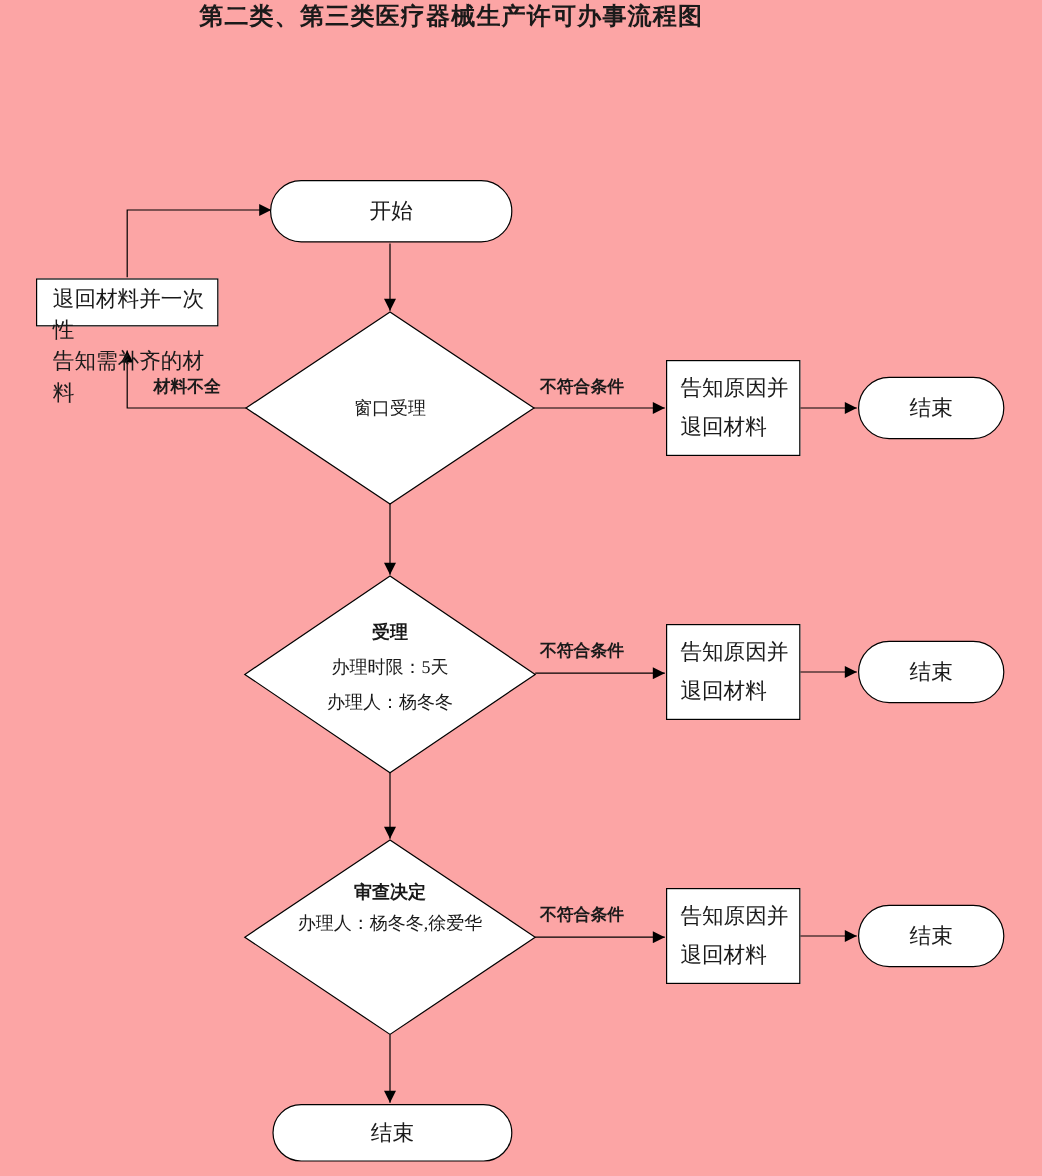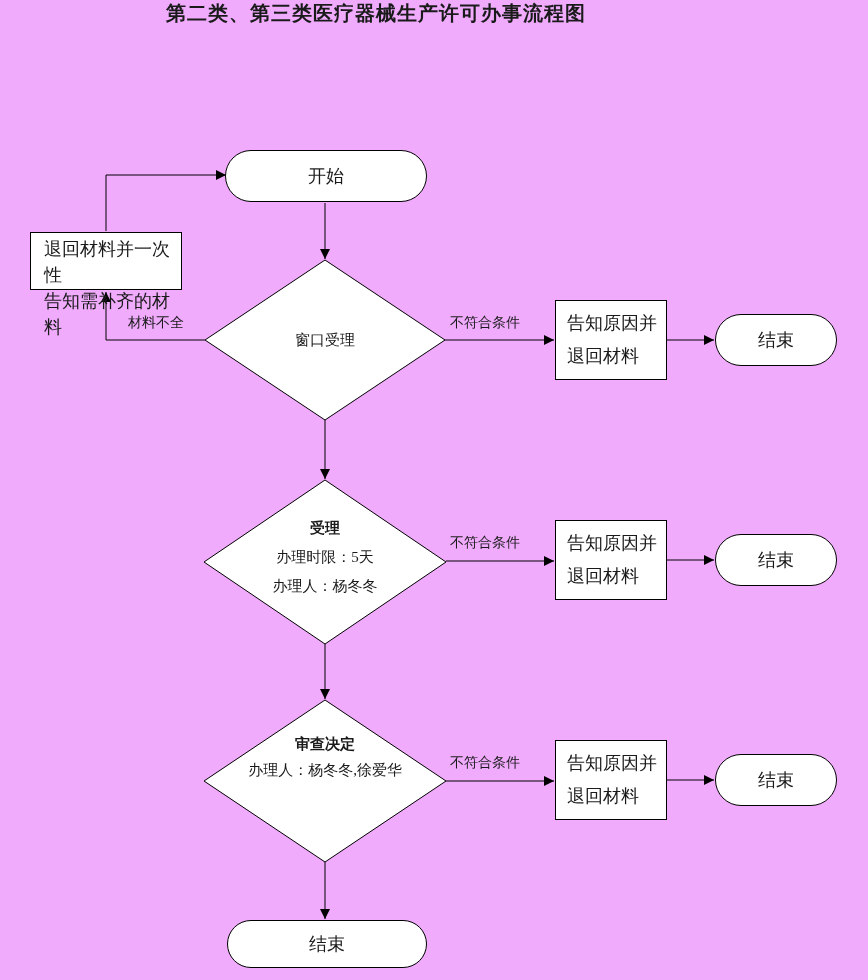--- a/index.html
+++ b/index.html
@@ -4,57 +4,57 @@
 <style>
   html,body{margin:0;padding:0;}
   body{
     width:868px;height:980px;
     background:#ffffff;
     font-family:"Liberation Serif","DejaVu Serif",serif;
     color:#1a1a1a;
     position:relative;
     overflow:hidden;
   }
-  .canvas{position:relative;width:868px;height:980px;background:#f0abfc;}
+  .canvas{position:relative;width:868px;height:980px;background:#fca5a5;}
   .wires{position:absolute;left:0;top:0;width:868px;height:980px;}
   .title{
     position:absolute;left:0;top:84;width:752px;
     text-align:center;font-size:20px;font-weight:bold;letter-spacing:1px;
   }
   .node{
     position:absolute;box-sizing:border-box;
     border:1px solid #000;background:#fff;
     display:flex;align-items:center;justify-content:center;
     font-size:18px;
   }
   .stadium-start{left:225px;top:150px;width:202px;height:52px;border-radius:26px;}
   .stadium-end1{left:715px;top:314px;width:122px;height:52px;border-radius:26px;}
   .stadium-end2{left:715px;top:534px;width:122px;height:52px;border-radius:26px;}
   .stadium-end3{left:715px;top:754px;width:122px;height:52px;border-radius:26px;}
   .stadium-final{left:227px;top:920px;width:200px;height:48px;border-radius:24px;}
   .rect-return{
-    left:30px;top:232px;width:152px;height:58px;
+    left:30px;top:232px;width:152px;height:40px;
     display:block;padding:3px 0 0 13px;line-height:26px;
   }
   .rect-notify{
     width:112px;height:80px;left:555px;
     display:block;padding:6px 0 0 11px;line-height:33px;
   }
   .rect-notify.r1{top:300px;}
   .rect-notify.r2{top:520px;}
   .rect-notify.r3{top:740px;}
   .dlabel{
     position:absolute;text-align:center;font-size:15px;
   }
   .dlabel.d1{left:245px;top:331px;width:160px;font-weight:normal;}
   .dlabel.d2{left:205px;top:514px;width:240px;line-height:29px;}
   .dlabel.d3{left:200px;top:731px;width:250px;line-height:26px;}
   .dline-bold{font-weight:bold;}
   .edge-label{
-    position:absolute;font-size:14px;text-align:center;
+    position:absolute;font-size:14px;text-align:center;font-weight:bold;
   }
   .lbl-incomplete{left:112px;top:314px;width:88px;}
   .lbl-ne1{left:441px;top:314px;width:88px;}
   .lbl-ne2{left:441px;top:534px;width:88px;}
   .lbl-ne3{left:441px;top:754px;width:88px;}
 </style>
 </head>
 <body style="background: rgb(255, 255, 255); color: rgb(26, 26, 26);">
 
 <div class="canvas">

